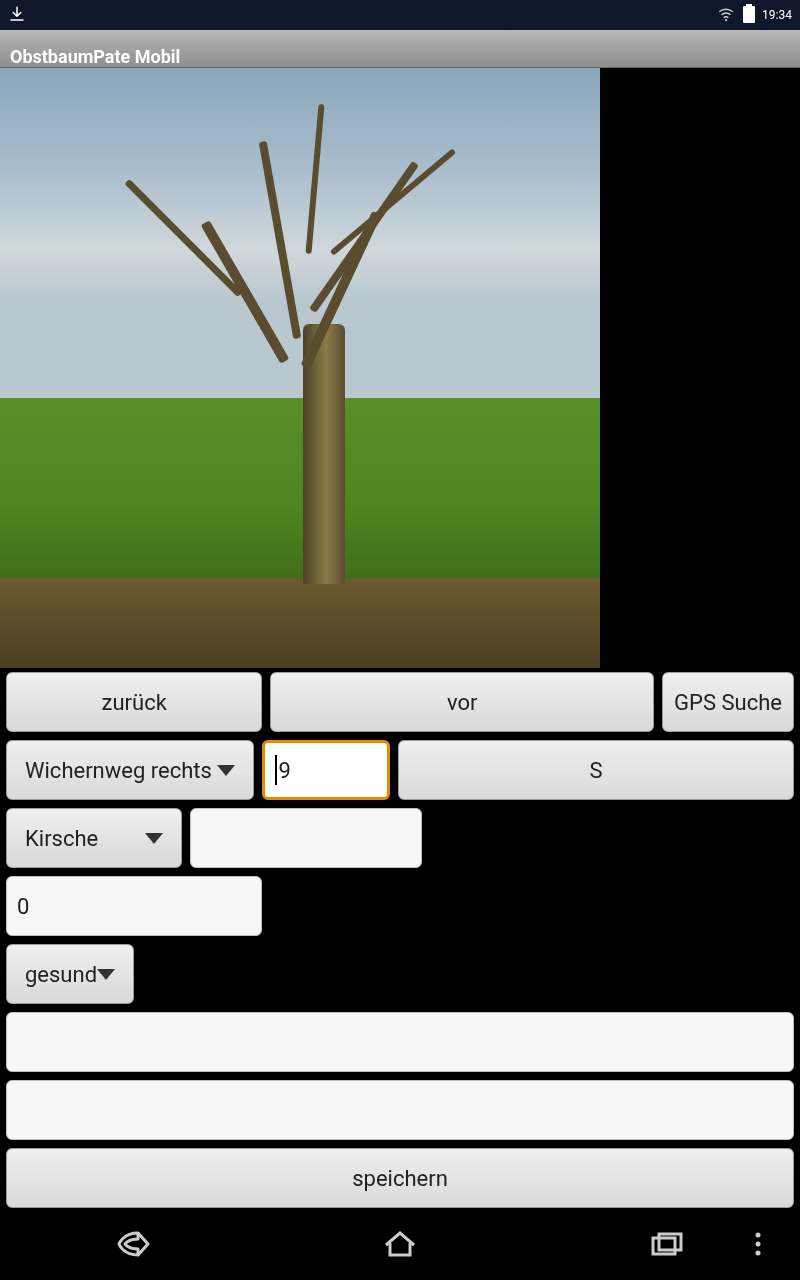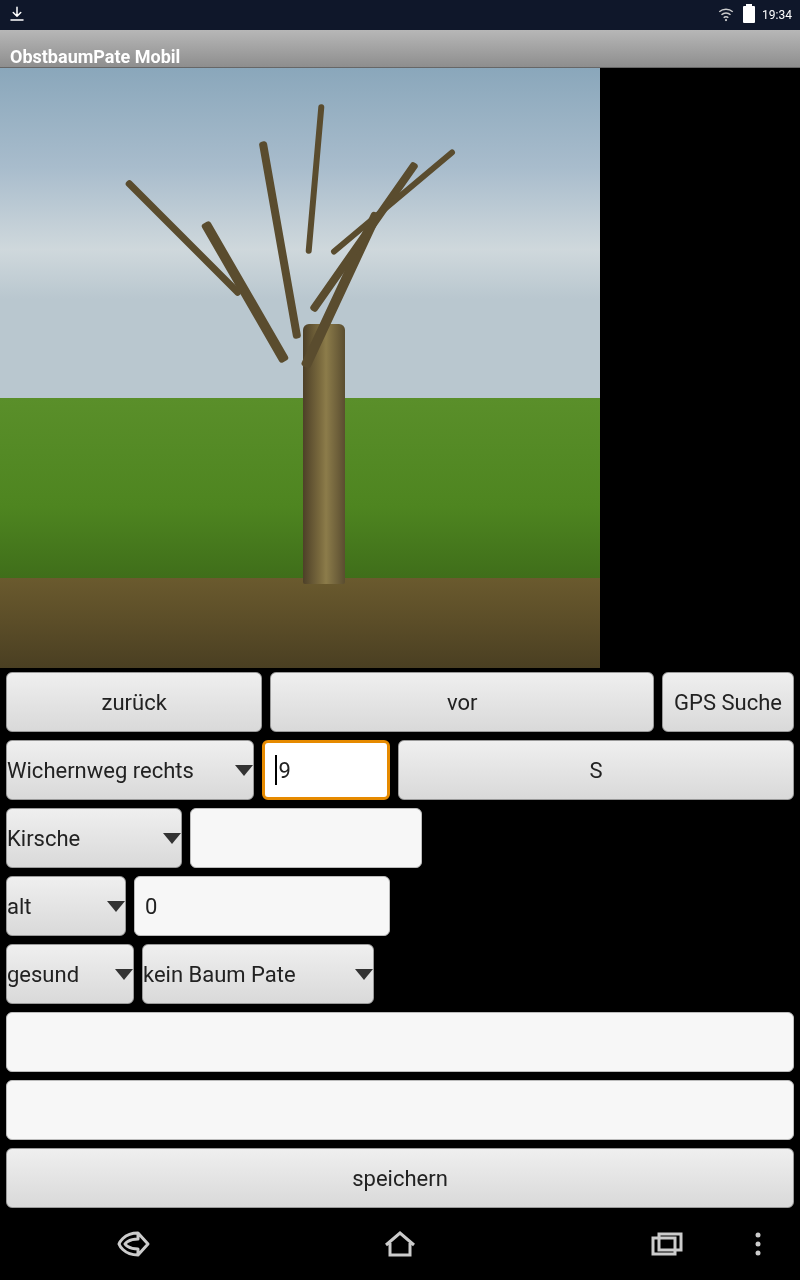--- a/index.html
+++ b/index.html
@@ -108,21 +108,21 @@
     justify-content: flex-start;
     padding: 0 10px;
     border: 1px solid #bbb;
   }
   .input.focused {
     border: 3px solid #e68a00;
     background: #fff;
   }
   .select {
     justify-content: space-between;
-    padding: 0 0;
+    padding: 0 18px;
   }
   .select .tri {
     width: 0; height:0;
     border-left: 9px solid transparent;
     border-right: 9px solid transparent;
     border-top: 11px solid #333;
   }
   .fullwidth {
     margin: 0 6px 8px 6px;
   }
@@ -231,36 +231,28 @@
     <div class="select" style="width:176px">
       <span>Kirsche</span>
       <span class="tri"></span>
     </div>
     <div class="input" style="width:232px">
       <span></span>
     </div>
   </div>
 
   <div class="row">
-    <div class="select" style="width:120px">
-      <span>alt</span>
-      <span class="tri"></span>
-    </div>
     <div class="input" style="width:256px">
       <span>0</span>
     </div>
   </div>
 
   <div class="row">
     <div class="select" style="width:128px">
       <span>gesund</span>
-      <span class="tri"></span>
-    </div>
-    <div class="select" style="width:232px">
-      <span>kein Baum Pate</span>
       <span class="tri"></span>
     </div>
   </div>
 
 </div>
 
 <div class="fullwidth">
   <div class="input">
     <span></span>
   </div>

